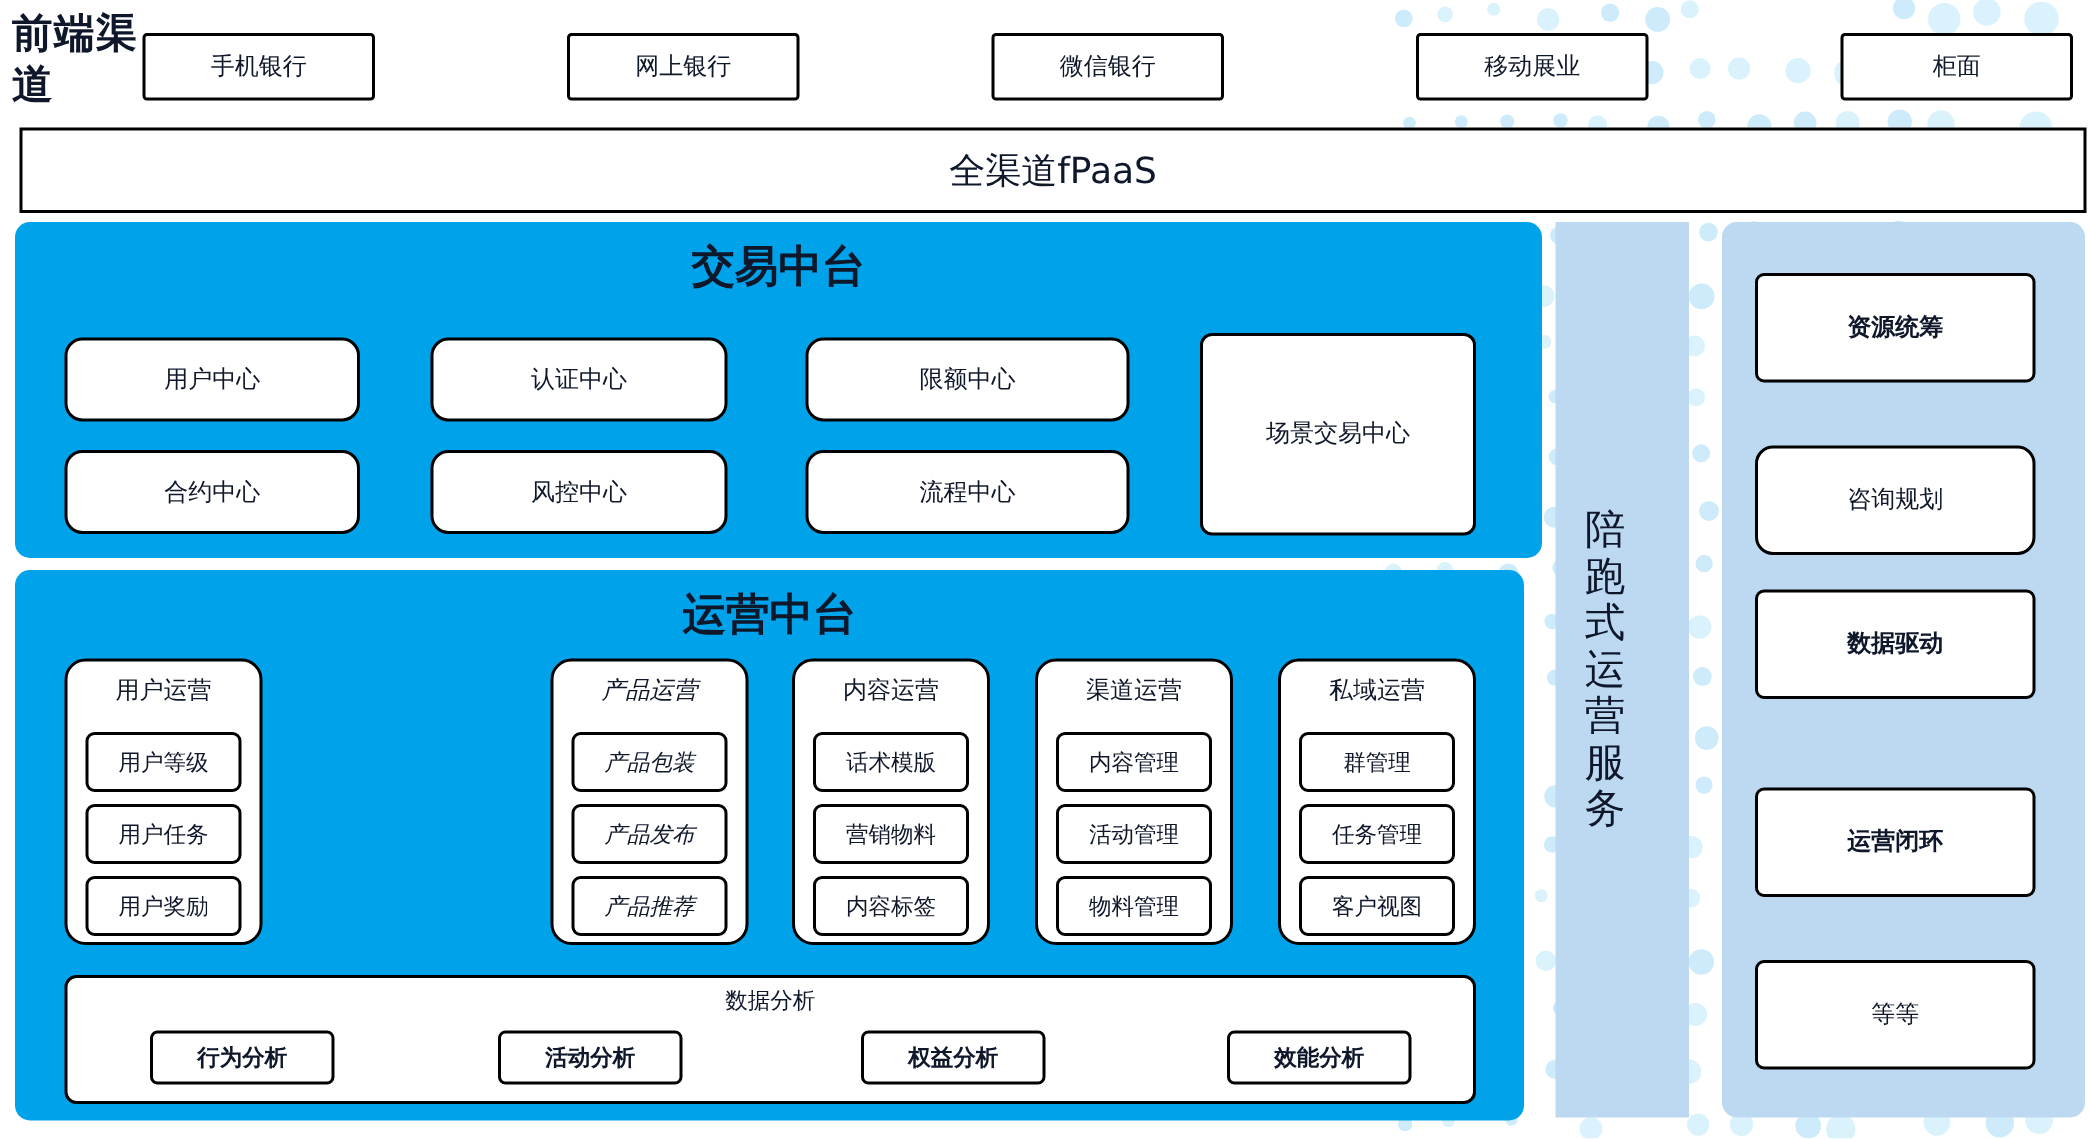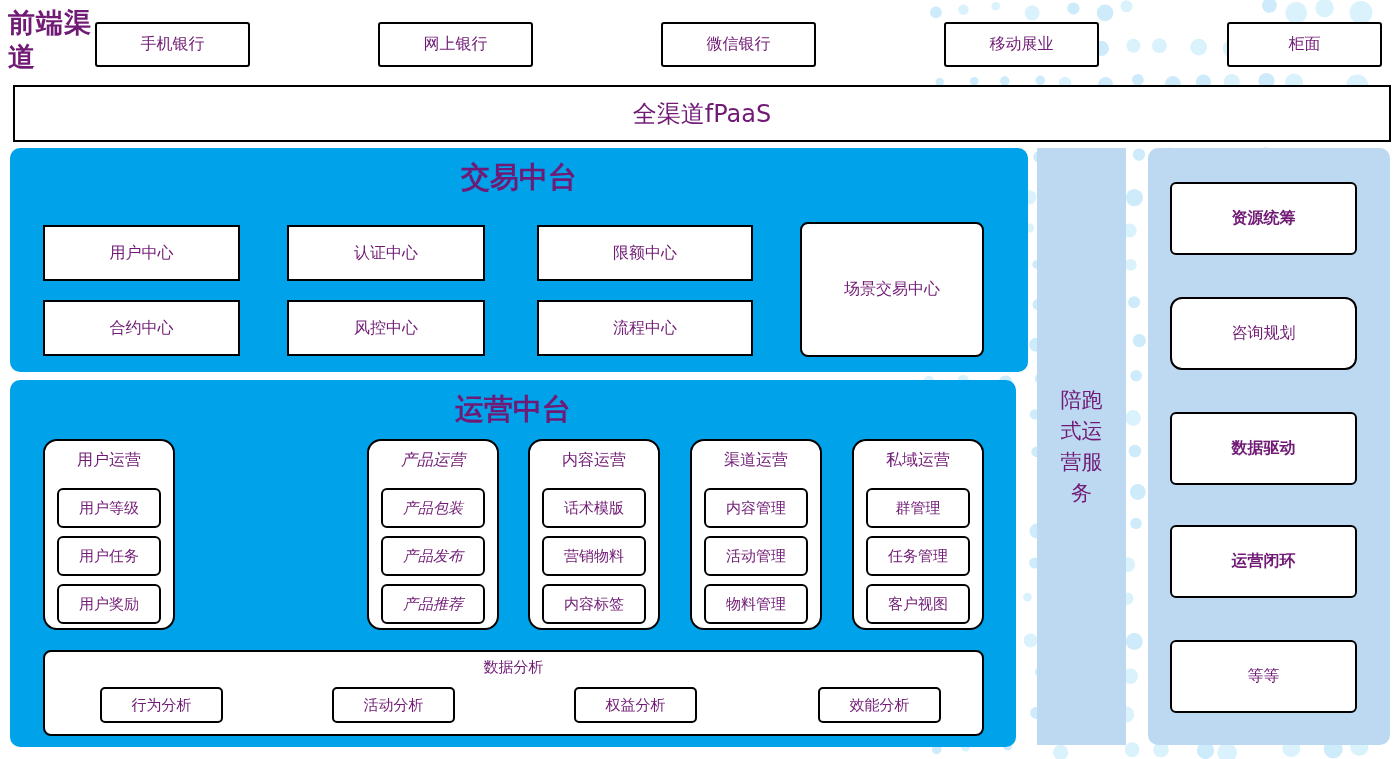--- a/index.html
+++ b/index.html
@@ -1,18 +1,18 @@
 <!DOCTYPE html>
 <html><head>
 <meta charset="utf-8">
 <style>
   html,body{margin:0;padding:0;background:#fff;}
   .stage{
     position:relative;width:1393px;height:759px;background:#fff;overflow:hidden;
-    font-family:"DejaVu Sans","Liberation Sans",sans-serif;color:#701a75;
+    font-family:"DejaVu Sans","Liberation Sans",sans-serif;color:#0f172a;
     --blue:#00a2e9;--lightblue:#bcd9f1;--dot:#cdebfa;--border:#000;
   }
   .stage>*{position:absolute;}
   #dots{left:0;top:0;}
 
   
   .frontend-label{left:8px;top:6px;width:86px;font-family:"DejaVu Serif","Liberation Serif",serif;
     font-weight:bold;font-size:27px;line-height:34px;letter-spacing:1px;}
   .channels{left:95px;top:22px;width:1287px;height:45px;display:flex;justify-content:space-between;}
   .channel{width:155px;height:45px;box-sizing:border-box;border:2px solid var(--border);border-radius:3px;
@@ -23,53 +23,53 @@
     background:#fff;display:flex;align-items:center;justify-content:center;font-size:24px;}
 
   
   .panel{left:10px;width:1006px;background:var(--blue);border-radius:10px;}
   .trade{top:148px;height:224px;padding-left:12px;}
   .ops{top:380px;height:367px;}
   .panel-title{position:absolute;left:0;right:0;top:10px;text-align:center;
     font-family:"DejaVu Serif","Liberation Serif",serif;font-weight:bold;font-size:29px;}
 
   .wbox{position:absolute;box-sizing:border-box;background:#fff;border:2px solid var(--border);
-    display:flex;align-items:center;justify-content:center;font-size:16px;border-radius:0;}
+    display:flex;align-items:center;justify-content:center;font-size:16px;border-radius:12px;}
   .t-box{height:56px;}
   .t0{left:33px;top:77px;width:197px;} .t1{left:277px;top:77px;width:198px;} .t2{left:527px;top:77px;width:216px;}
   .t3{left:33px;top:152px;width:197px;} .t4{left:277px;top:152px;width:198px;} .t5{left:527px;top:152px;width:216px;}
   .t-tall{left:790px;top:74px;width:184px;height:135px;border-radius:8px;}
 
   
   .col{position:absolute;top:59px;width:132px;height:191px;box-sizing:border-box;background:#fff;
     border:2px solid var(--border);border-radius:14px;}
   .c0{left:33px;font-family:Liberation Serif, serif;} .c1{left:195px;} .c2{left:357px;font-style:italic;} .c3{left:518px;} .c4{left:680px;} .c5{left:842px;}
   .col-title{margin-top:9px;text-align:center;font-size:16px;}
   .col .item{position:absolute;left:12px;width:104px;height:40px;box-sizing:border-box;background:#fff;
     border:2px solid var(--border);border-radius:6px;display:flex;align-items:center;justify-content:center;font-size:15px;}
   .i0{top:47px;} .i1{top:95px;} .i2{top:143px;}
 
   
   .analysis{position:absolute;left:33px;top:270px;width:941px;height:86px;box-sizing:border-box;
     background:#fff;border:2px solid var(--border);border-radius:8px;}
   .analysis-title{margin-top:6px;text-align:center;font-size:15px;}
   .analysis .item{position:absolute;top:35px;width:123px;height:36px;box-sizing:border-box;background:#fff;
-    border:2px solid var(--border);border-radius:5px;display:flex;align-items:center;justify-content:center;font-size:15px;}
+    border:2px solid var(--border);border-radius:5px;display:flex;align-items:center;justify-content:center;font-size:15px;font-weight:bold;}
   .a0{left:55px;} .a1{left:287px;} .a2{left:529px;} .a3{left:773px;}
 
   
   .vbar{left:1037px;top:148px;width:89px;height:597px;background:var(--lightblue);
     display:flex;align-items:center;justify-content:center;}
-  .vbar-text{width:50px;font-size:21px;line-height:31px;text-align:center;word-break:break-all;}
+  .vbar-text{width:50px;font-size:27px;line-height:31px;word-break:break-all;}
 
   
   .right-panel{left:1148px;top:148px;width:242px;height:597px;background:var(--lightblue);border-radius:10px;}
   .service{position:absolute;left:22px;width:187px;height:73px;box-sizing:border-box;background:#fff;
     border:2px solid var(--border);border-radius:6px;display:flex;align-items:center;justify-content:center;font-size:16px;}
-  .s0{top:34px;} .s1{top:149px;border-radius:12px;} .s2{top:264px;} .s3{top:377px;} .s4{top:492px;}
+  .s0{top:34px;} .s1{top:149px;border-radius:12px;} .s2{top:245px;} .s3{top:377px;} .s4{top:492px;}
   .bold{font-weight:bold;}
 </style>
 </head>
 <body>
 
 <div class="stage" style="--blue: #00a2e9; --lightblue: #bcd9f1; --dot: #cdebfa; --border: #000000;">
 
   <svg id="dots" width="1393" height="759">
       <circle cx="935.9" cy="12.3" r="5.9" fill="#cdebfa"></circle>
       <circle cx="939.7" cy="82.0" r="4.2" fill="#cdebfa"></circle>

